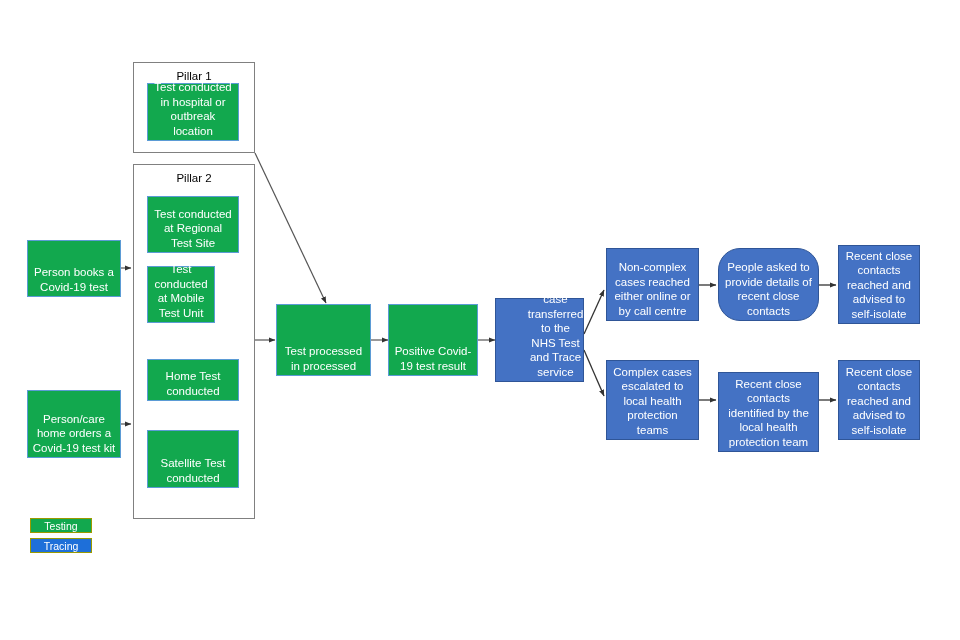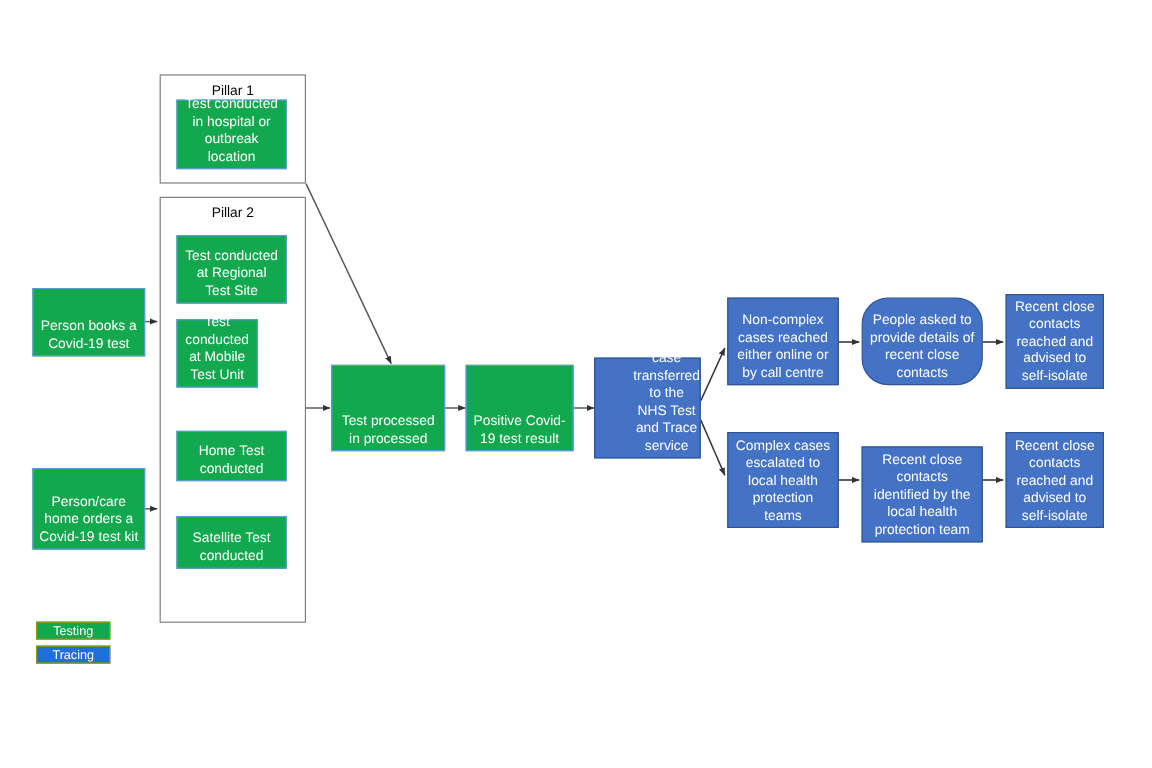--- a/index.html
+++ b/index.html
@@ -158,21 +158,21 @@
   </div>
   <div class="node green" style="left:147px; top:196px; width:92px; height:57px;">
     <span class="nodetext">Test conducted at Regional Test Site</span>
   </div>
   <div class="node green" style="left:147px; top:266px; width:68px; height:57px;">
     <span class="nodetext">Test conducted at Mobile Test Unit</span>
   </div>
   <div class="node green" style="left:147px; top:359px; width:92px; height:42px;">
     <span class="nodetext">Home Test conducted</span>
   </div>
-  <div class="node green" style="left:147px; top:430px; width:92px; height:44px;">
+  <div class="node green" style="left:147px; top:430px; width:92px; height:58px;">
     <span class="nodetext">Satellite Test conducted</span>
   </div>
 
   <div class="node green" style="left:27px; top:240px; width:94px; height:57px;">
     <span class="nodetext">Person books a Covid-19 test</span>
   </div>
   <div class="node green" style="left:27px; top:390px; width:94px; height:68px;">
     <span class="nodetext">Person/care home orders a Covid-19 test kit</span>
   </div>
 

